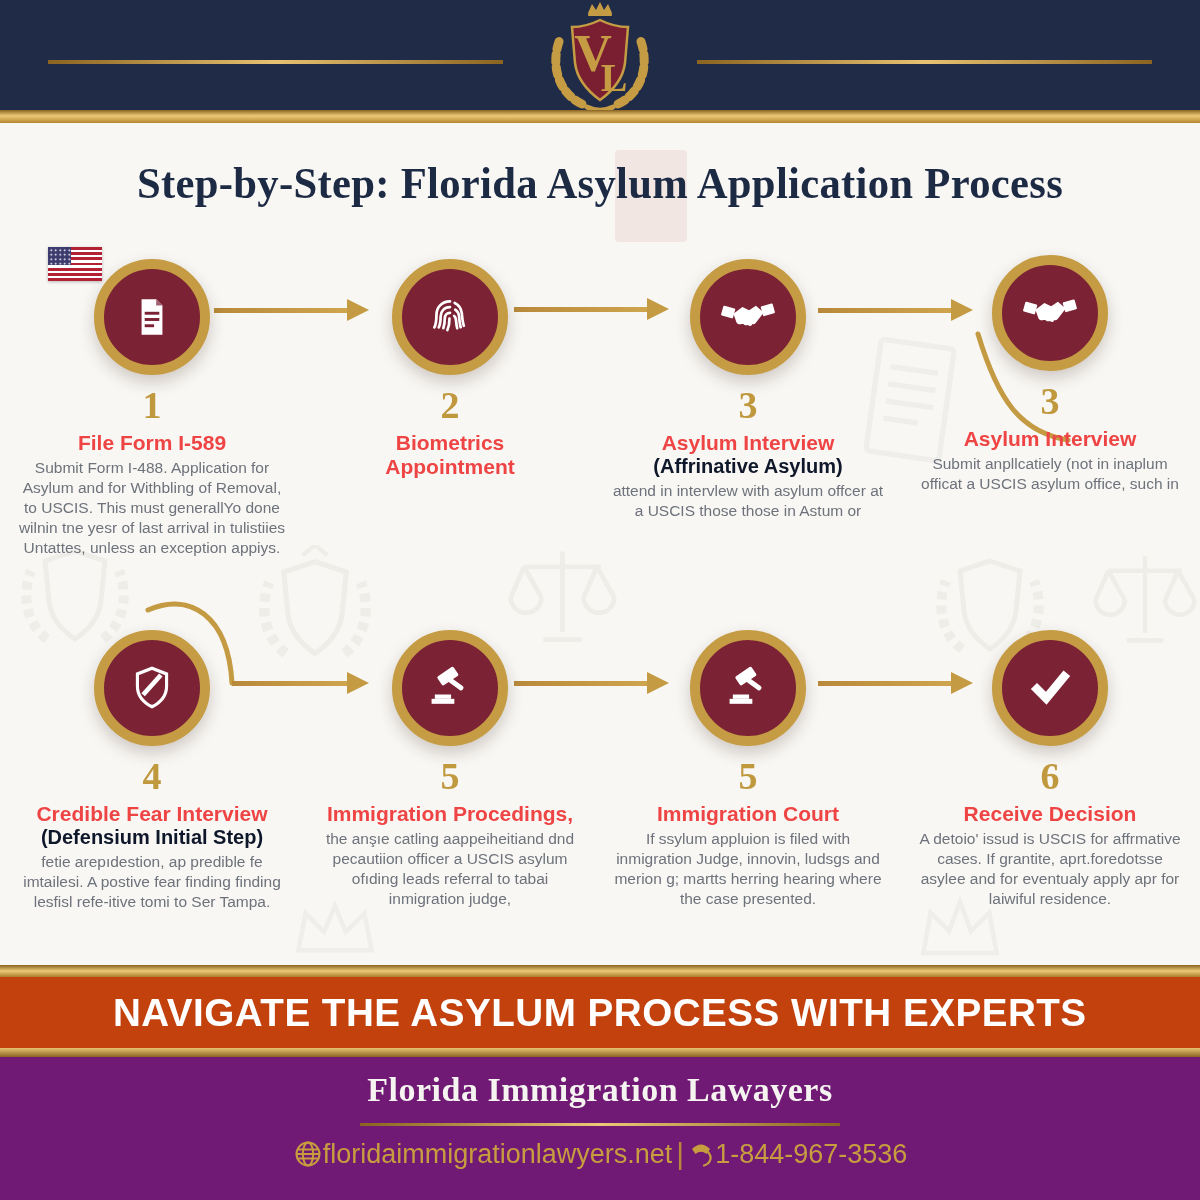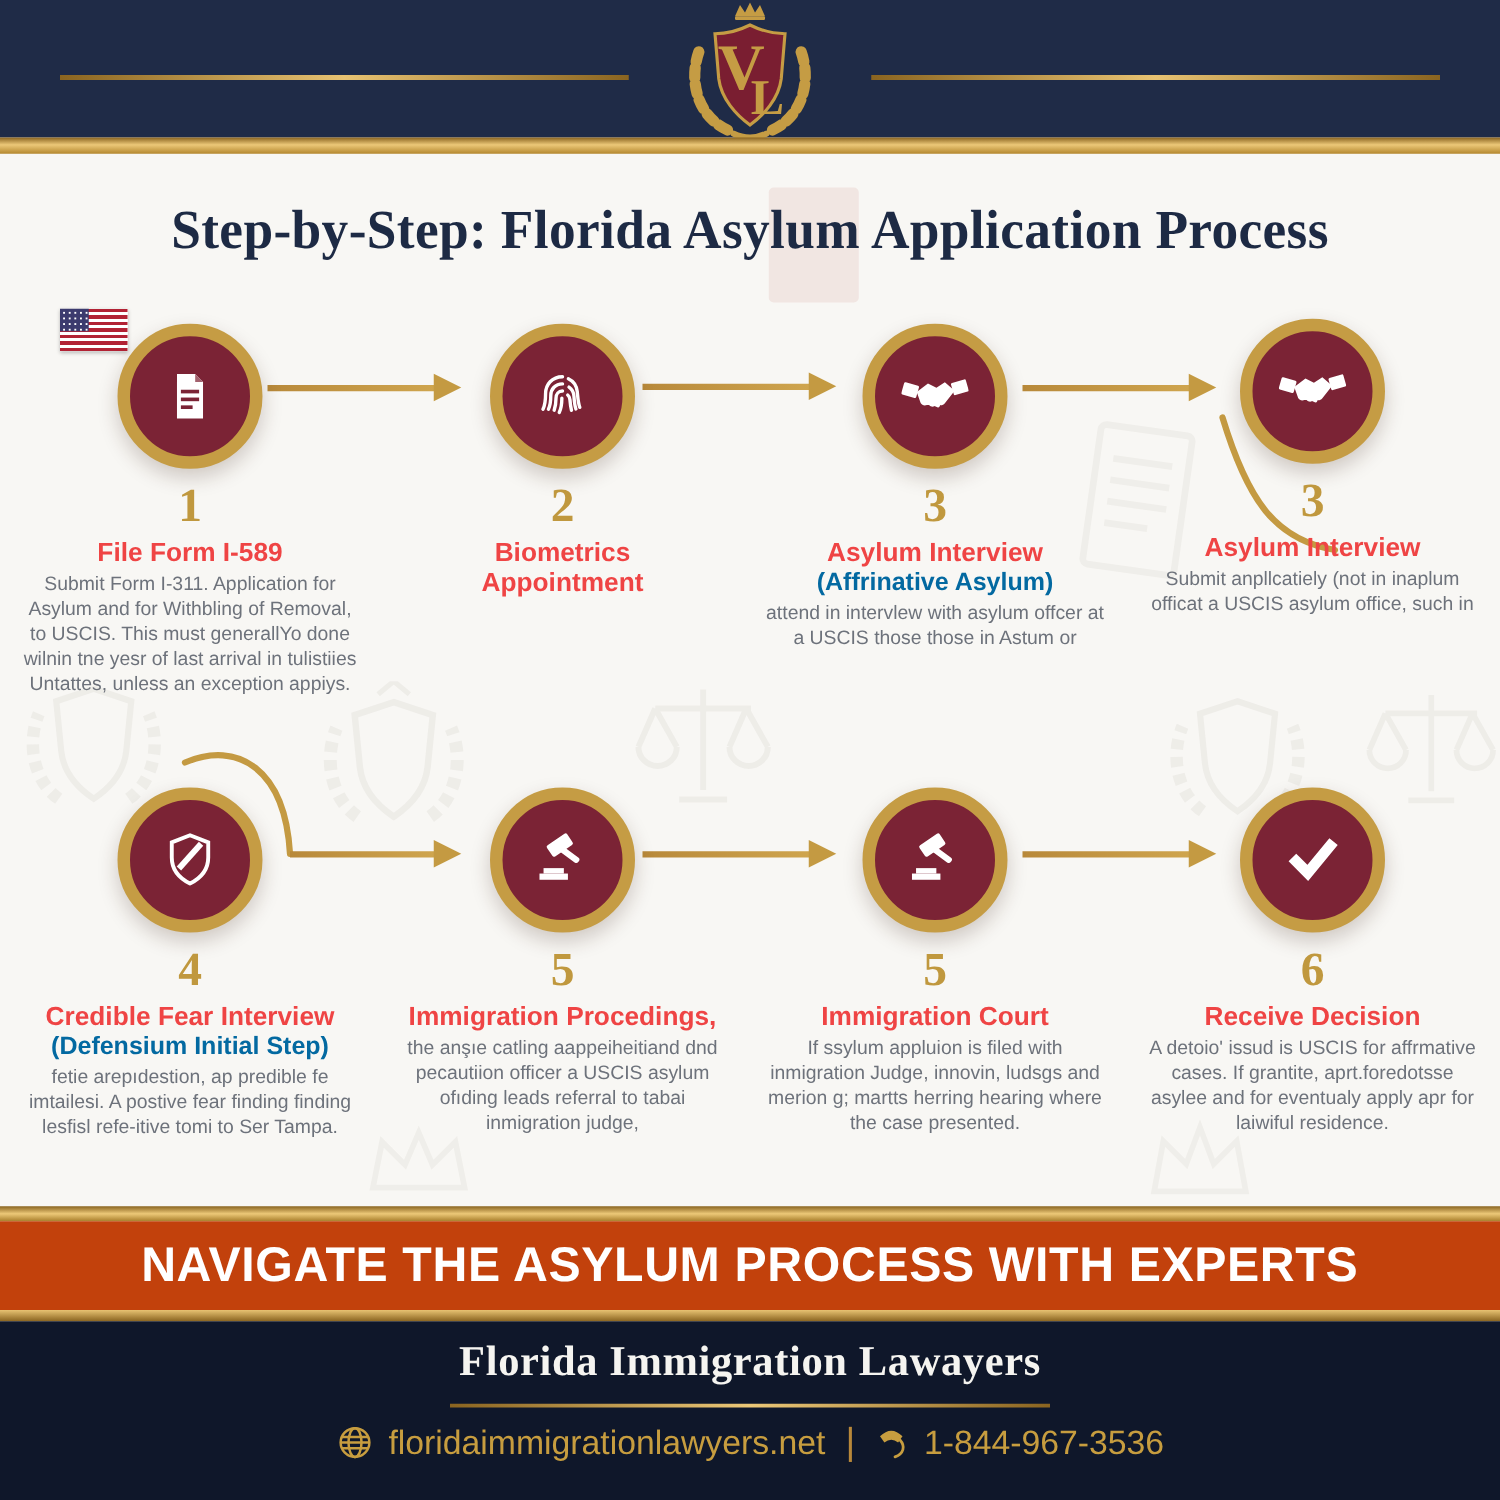--- a/index.html
+++ b/index.html
@@ -27,21 +27,21 @@
   .flag .canton{position:absolute;left:0;top:0;width:23px;height:18px;background:#3c3b6e;
     background-image:radial-gradient(#fff .8px,transparent 1px);background-size:4.5px 4.5px;background-position:1px 1px;}
 
   
   .step{position:absolute;width:280px;text-align:center;}
   .badge{width:96px;height:96px;margin:0 auto;border-radius:50%;background:#7b2335;
     border:10px solid #c59c44;box-shadow:0 7px 16px rgba(60,30,20,.22);
     display:flex;align-items:center;justify-content:center;}
   .num{margin-top:11px;font-family:"Liberation Serif",serif;font-weight:700;font-size:38px;line-height:1;color:#c0983e;}
   .step-title{margin-top:7px;font-size:21px;font-weight:700;color:#ef4444;line-height:1.12;white-space:pre-line;}
-  .step-sub{font-size:20px;font-weight:700;color:#0369a1;line-height:1.15;}
+  .step-sub{font-size:20px;font-weight:700;color:#0f172a;line-height:1.15;}
   .step-sub:empty{display:none;}
   .step-desc{margin:3px auto 0;max-width:272px;font-size:15.5px;color:#6d727b;line-height:1.3;}
 
   
   .arrow{position:absolute;height:5px;background:linear-gradient(90deg,#b8893a,#cfa54e);}
   .arrow::after{content:"";position:absolute;right:-21px;top:-9px;width:0;height:0;
     border-left:22px solid #c49a42;border-top:11.5px solid transparent;border-bottom:11.5px solid transparent;}
   .arc{position:absolute;pointer-events:none;}
 
   
@@ -50,26 +50,26 @@
   
   .banner-gold-top{position:absolute;top:965px;left:0;width:1200px;height:12px;
     background:linear-gradient(180deg,#8a6420,#ecc878 50%,#a97f2c);}
   .banner-red{position:absolute;top:977px;left:0;width:1200px;height:71px;background:#c2410c;
     display:flex;align-items:center;justify-content:center;}
   .banner-text{color:#ffffff;font-size:39px;font-weight:700;letter-spacing:.5px;transform:scaleX(.99);}
   .banner-gold-bottom{position:absolute;top:1048px;left:0;width:1200px;height:9px;
     background:linear-gradient(180deg,#e7c272,#8a6420);}
 
   
-  .footer{position:absolute;top:1057px;left:0;width:1200px;height:143px;background:#0f172a;}
+  .footer{position:absolute;top:1057px;left:0;width:1200px;height:143px;background:#701a75;}
   .brand{position:absolute;top:14px;left:0;width:1200px;text-align:center;
     font-family:"Liberation Serif",serif;font-weight:700;font-size:34px;color:#f5f4f0;letter-spacing:.5px;}
   .brand-underline{position:absolute;top:66px;left:360px;width:480px;height:3px;
     background:linear-gradient(90deg,#8a6420,#ecc878,#8a6420);}
-  .contact{position:absolute;top:80px;left:0;width:1200px;display:flex;align-items:center;justify-content:center;gap:12px;
+  .contact{position:absolute;top:80px;left:0;width:1200px;display:flex;align-items:center;justify-content:center;gap:0;
     color:#c79d3f;font-size:27px;}
   .contact .sep{font-size:30px;color:#b8883a;font-weight:400;padding:0 4px;}
   .contact .icon{display:inline-flex;}
 </style>
 </head>
 <body>
 
 <div id="canvas">
 
   <div class="top-band"></div>
@@ -178,21 +178,21 @@
         <path d="M14 7 h14 l6 6 v28 h-20 z" fill="#ffffff"></path>
         <path d="M28 7 l6 6 h-6 z" fill="#a3616e"></path>
         <rect x="17" y="19" width="14" height="2.8" fill="#7b2335"></rect>
         <rect x="17" y="25" width="14" height="2.8" fill="#7b2335"></rect>
         <rect x="17" y="31" width="9" height="2.8" fill="#7b2335"></rect>
       </svg>
     </div>
     <div class="num">1</div>
     <div class="step-title">File Form I-589</div>
 
-    <div class="step-desc">Submit Form I-311. Application for Asylum and for Withbling of Removal, to USCIS. This must generallYo done wilnin tne yesr of last arrival in tulistiies Untattes, unless an exception appiys.</div>
+    <div class="step-desc">Submit Form I-488. Application for Asylum and for Withbling of Removal, to USCIS. This must generallYo done wilnin tne yesr of last arrival in tulistiies Untattes, unless an exception appiys.</div>
   </div>
 
   <div class="step" style="left:310px;top:259px">
     <div class="badge">
       <svg width="50" height="50" viewBox="0 0 48 48">
         <g fill="none" stroke="#ffffff" stroke-width="2.6" stroke-linecap="round">
           <path d="M24 9c-8 0-13 6-13 13 0 5-.8 9.5-2 12"></path>
           <path d="M24 14.5c-5.5 0-9 4-9 9 0 4-.6 8-1.8 10.5"></path>
           <path d="M24 20c-3 0-5 2.3-5 5.5 0 3.5-.5 6.5-1.4 9.2"></path>
           <path d="M23.5 25.5c0 4.5-.7 8.2-2 11"></path>

